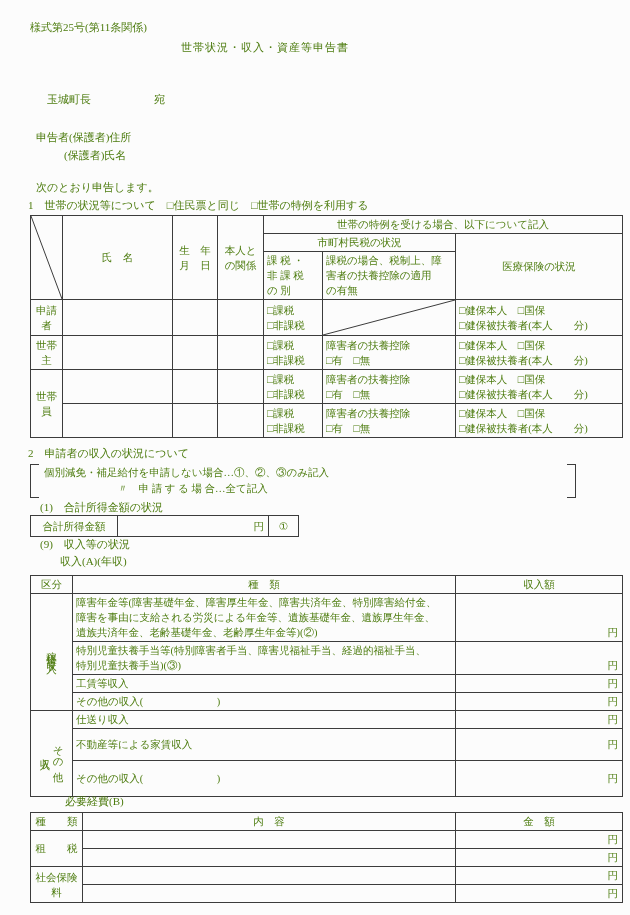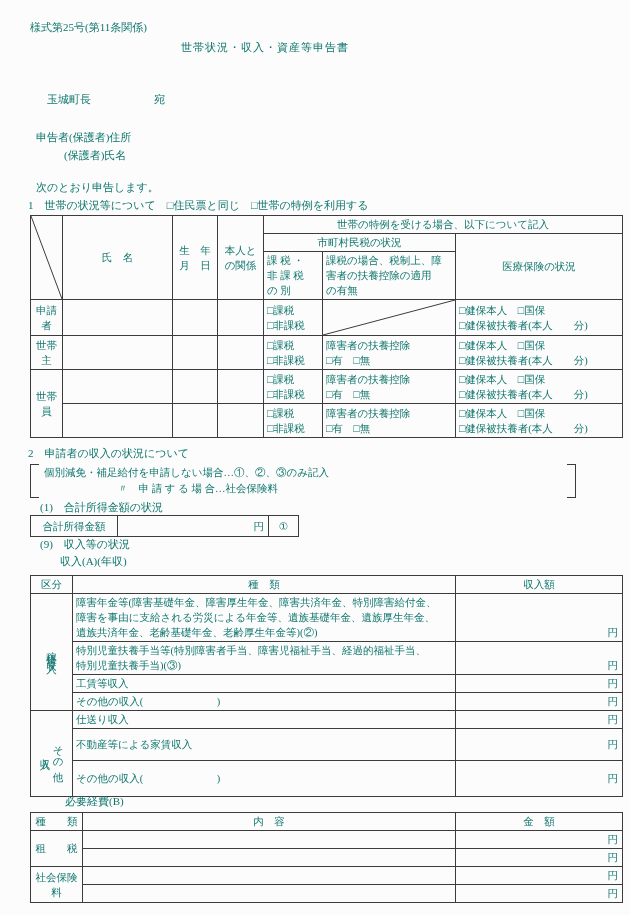--- a/index.html
+++ b/index.html
@@ -1,18 +1,18 @@
 <!DOCTYPE html>
 <html><head>
 <meta charset="utf-8">
 <style>
   html,body{margin:0;padding:0;background:#e8e8e8;}
   .page{
     position:relative;width:630px;height:915px;background:#fcfcfc;
-    font-family:"Liberation Serif","DejaVu Serif",serif;color:#0f766e;
+    font-family:"Liberation Serif","DejaVu Serif",serif;color:#4d7c0f;
     overflow:hidden;margin:0 auto;
   }
   .abs{position:absolute;font-size:11px;line-height:13px;white-space:pre;}
   .form-number{left:30px;top:21px;}
   .title{left:0;top:41px;width:530px;text-align:center;letter-spacing:1px;}
   .addressee{left:36px;top:80px;}
   .addressee .ata{margin-left:63px;}
   .date-row{left:36px;top:111px;}
   .date-row .y{margin-left:70px;}
   .date-row .m{margin-left:27px;}
@@ -165,21 +165,21 @@
     </tr>
   </tbody>
     </table>
 
   <div class="abs s2h">2　申請者の収入の状況について</div>
 
   <div class="abs bracket">
     <div class="bk l"></div>
     <div class="bk r"></div>
     <div class="bline1">個別減免・補足給付を申請しない場合…①、②、③のみ記入</div>
-    <div class="bline2">　　　　　　　〃　申 請 す る 場 合…社会保険料</div>
+    <div class="bline2">　　　　　　　〃　申 請 す る 場 合…全て記入</div>
   </div>
 
   <div class="abs sub1">(1)　合計所得金額の状況</div>
 
   <table class="t tg">
     <colgroup>
         <col style="width:87px">
         <col style="width:151px">
         <col style="width:30px">
       </colgroup>

